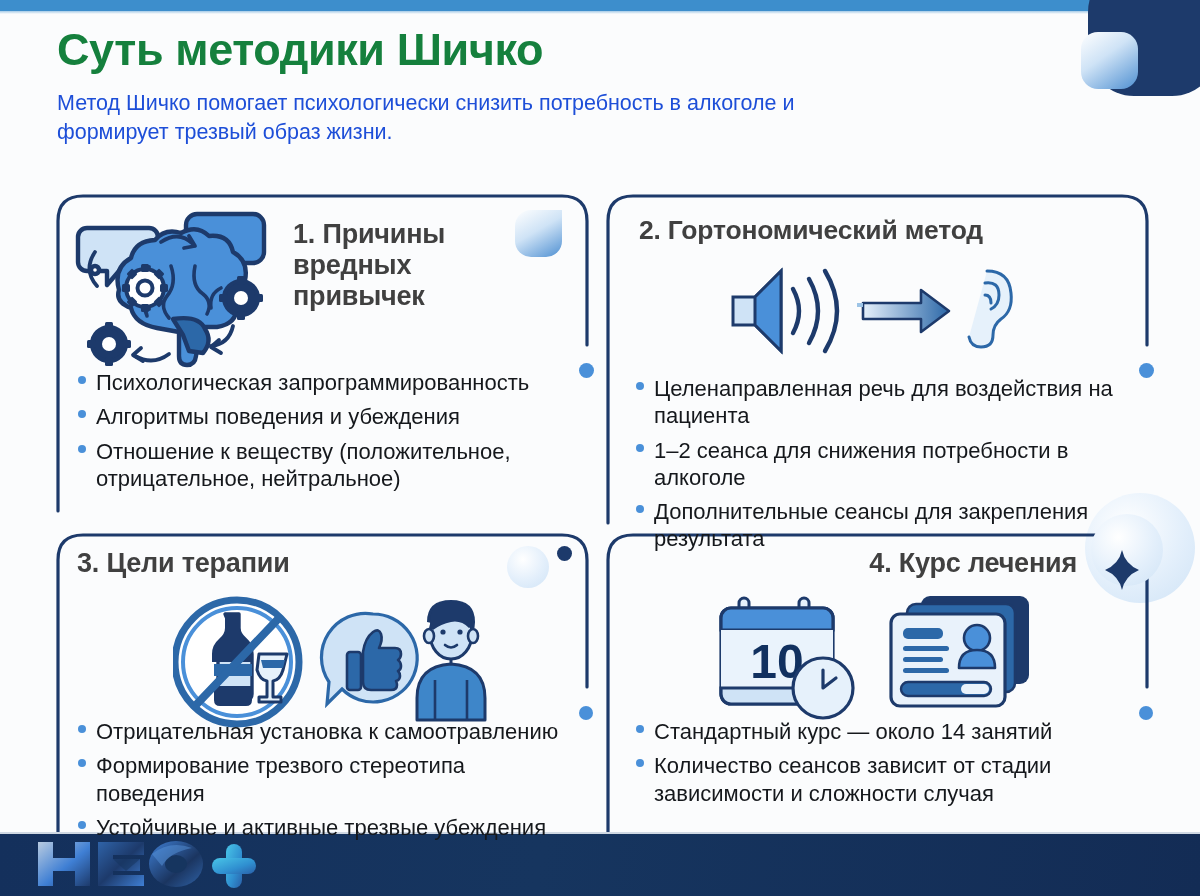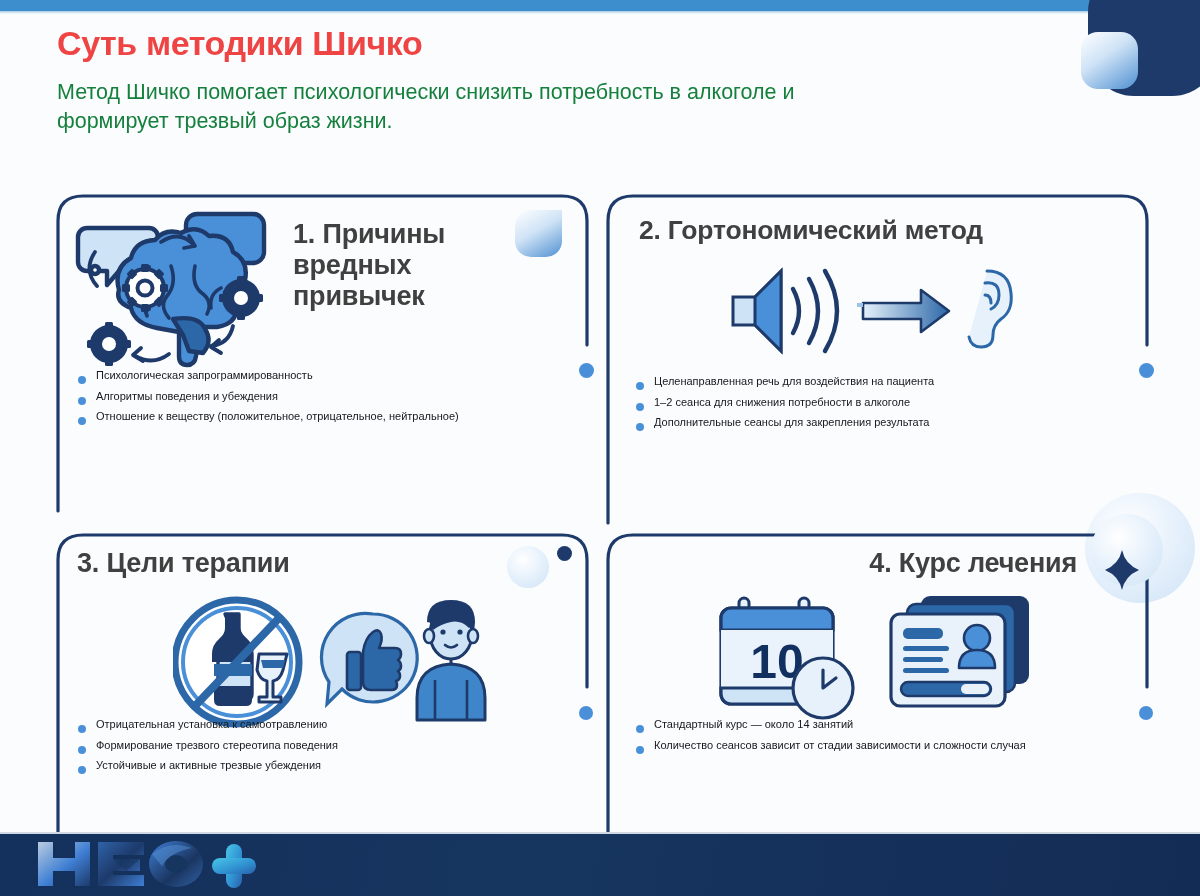--- a/index.html
+++ b/index.html
@@ -19,25 +19,25 @@
   
   .navy-blob{position:absolute;right:-18px;top:-34px;width:130px;height:130px;
      background:#1d3a6b;border-radius:46px;}
   .grad-square{position:absolute;right:62px;top:32px;width:57px;height:57px;
      border-radius:17px;
      background:linear-gradient(145deg,#ffffff 0%,#cfe3f6 42%,#4f90d2 100%);}
 
   
   .header{position:absolute;left:57px;top:26px;width:880px;}
   .h1{
-    font-size:34px;font-weight:bold;color:#ef4444;letter-spacing:-0.4px;
+    font-size:45px;font-weight:bold;color:#15803d;letter-spacing:-0.4px;
     line-height:1.05;margin:0 0 16px 0;
   }
   .sub{
-    font-size:21.5px;color:#15803d;line-height:1.36;margin:0;max-width:840px;
+    font-size:21.5px;color:#1d4ed8;line-height:1.36;margin:0;max-width:840px;
     font-weight:400;
   }
 
   
   .cards{position:absolute;left:55px;top:193px;width:1095px;}
   .card{
     position:absolute;
     background:transparent;
     box-sizing:border-box;
   }
@@ -48,21 +48,21 @@
 
   .card-title{
     font-size:27px;font-weight:bold;color:#404040;line-height:1.14;margin:0;
     letter-spacing:-0.2px;
   }
   .card-title.small{font-size:26.5px;}
 
   ul.bullets{list-style:none;margin:0;padding:0;}
   ul.bullets li{
     position:relative;padding-left:19px;margin-bottom:7px;
-    font-size:11px;line-height:1.24;color:#15181c;
+    font-size:22px;line-height:1.24;color:#15181c;
   }
   ul.bullets li:before{
     content:"";position:absolute;left:1px;top:7px;width:8px;height:8px;
     border-radius:50%;background:#4a90d9;
   }
 
   
   .leafdec{position:absolute;width:47px;height:47px;
     border-radius:16px 0 16px 16px;
     background:linear-gradient(150deg,#ffffff 0%,#cfe3f6 45%,#4f90d2 100%);}

